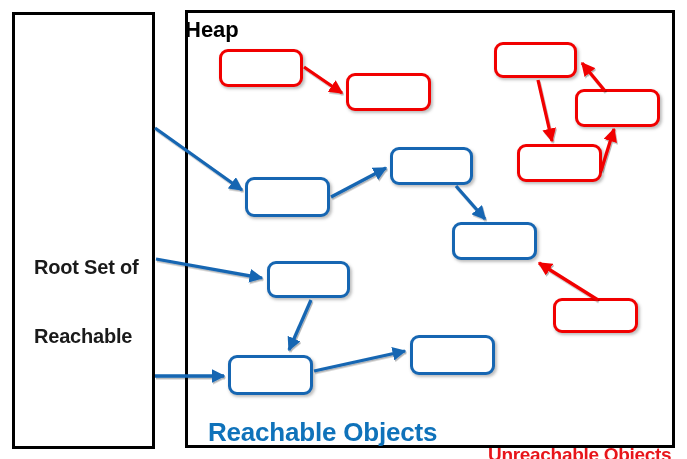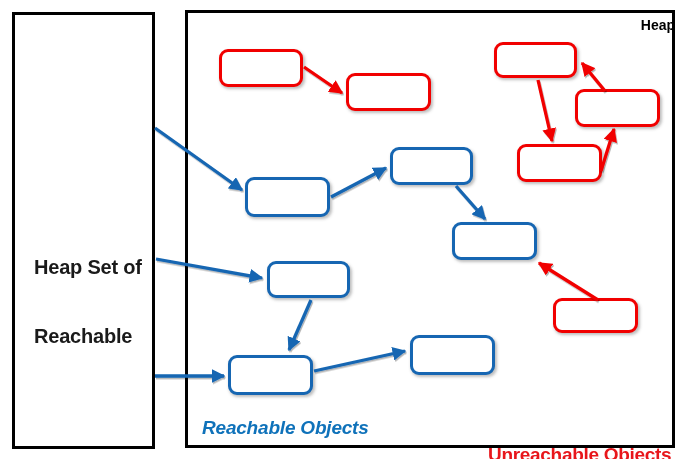--- a/index.html
+++ b/index.html
@@ -35,38 +35,37 @@
     left: 0; top: 0;
     width: 687px; height: 459px;
     pointer-events: none;
   }
   .label {
     position: absolute;
     white-space: pre;
   }
   .heap-title {
     left: 185px; top: 17px; width: 490px;
-    text-align: right;
-    font-size: 14px; font-weight: 600;
+    text-align: left;
+    font-size: 22px; font-weight: 600;
     color: #000;
   }
   .root-label {
     left: 34px; top: 210px;
     font-size: 20px; font-weight: 600;
     line-height: 23px;
     letter-spacing: -0.2px;
     color: #1a1a1a;
   }
   .root-label span { display: block; }
   .reachable-label {
-    left: 202px; top: 417px;
-    font-size: 19px; font-weight: 700;
+    left: 208px; top: 417px;
+    font-size: 26px; font-weight: 700;
     letter-spacing: -0.2px;
     color: var(--c-blue-text, #0f72ba);
-    font-style: italic;
   }
   .unreachable-label {
     left: 488px; top: 397px;
     font-size: 19px; font-weight: 700;
     line-height: 23px;
     letter-spacing: -0.3px;
     color: var(--c-red-text, #e8161b);
   }
   .unreachable-label span { display: block; }
 </style>
@@ -74,21 +73,21 @@
 <body>
 
 <div class="stage" id="stage">
 
   <div class="container-box" id="root-box" style="left: 12px; top: 12px; width: 143px; height: 437px;"></div>
   <div class="container-box" id="heap-box" style="left: 185px; top: 10px; width: 490px; height: 438px;"></div>
 
   <div class="label heap-title">Heap</div>
 
   <div class="label root-label">
-    <span>Heap Set of</span>
+    <span>Root Set of</span>
     <span>Reachable</span>
   </div>
 
   <div id="nodes-layer">
       <div class="node reachable" style="left: 245px; top: 177px; width: 85px; height: 40px;"></div>
       <div class="node reachable" style="left: 390px; top: 147px; width: 83px; height: 38px;"></div>
       <div class="node reachable" style="left: 452px; top: 222px; width: 85px; height: 38px;"></div>
       <div class="node reachable" style="left: 267px; top: 261px; width: 83px; height: 37px;"></div>
       <div class="node reachable" style="left: 228px; top: 355px; width: 85px; height: 40px;"></div>
       <div class="node reachable" style="left: 410px; top: 335px; width: 85px; height: 40px;"></div>

